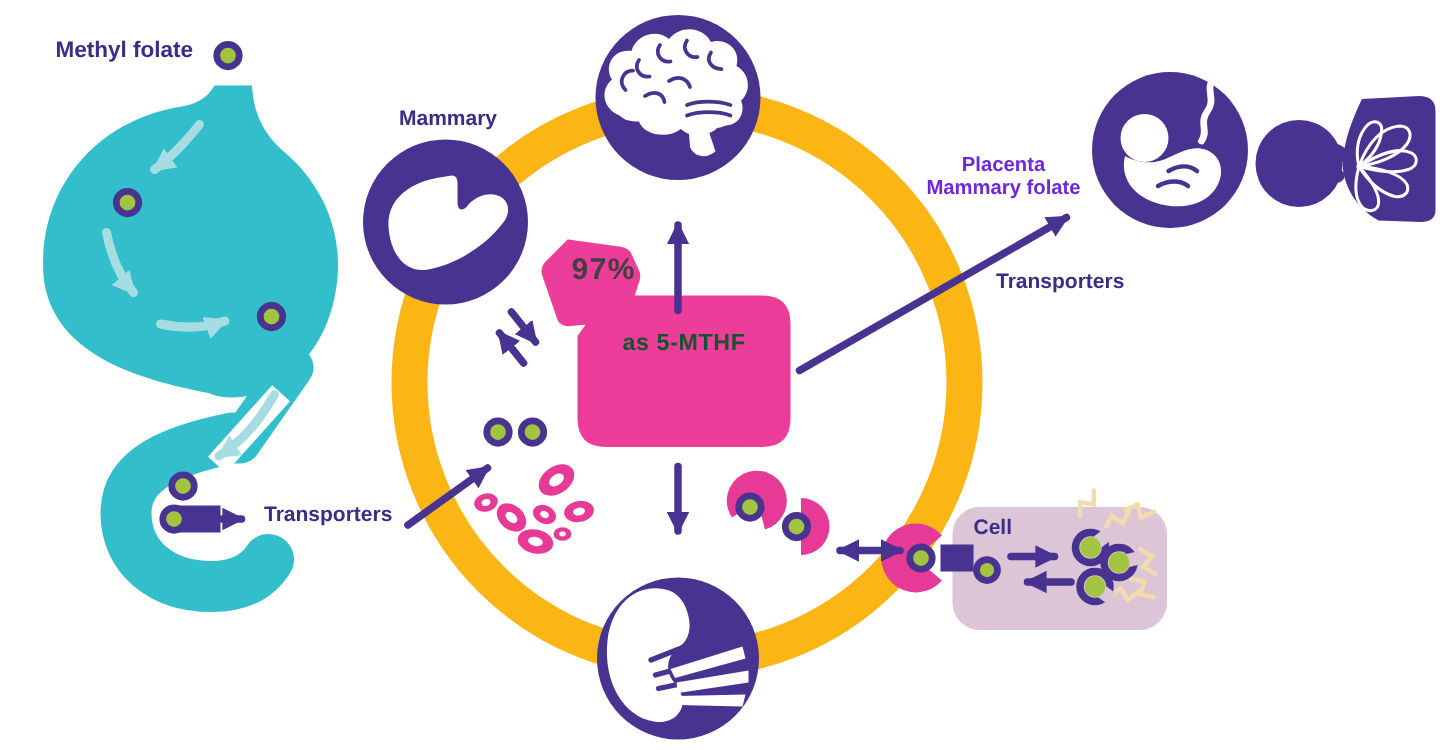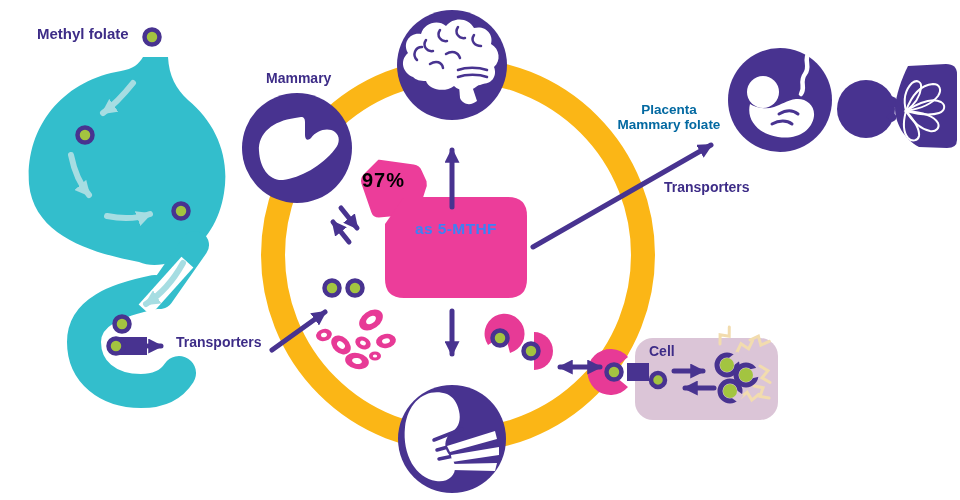--- a/index.html
+++ b/index.html
@@ -3,25 +3,25 @@
 <meta charset="utf-8">
 <style>
   html,body{margin:0;padding:0;background:#ffffff;}
   .stage{position:relative;width:960px;height:500px;background:#ffffff;overflow:hidden;
          font-family:"Liberation Sans",sans-serif;padding-left:28px;}
   svg{position:absolute;left:0;top:0;}
   .lbl{position:absolute;font-weight:bold;color:#3D2C87;white-space:nowrap;}
   .lbl-sm{font-size:14px;}
   .lbl-md{font-size:15px;}
   .placenta-lbl{position:absolute;left:614px;top:102px;width:110px;text-align:center;
-                font-weight:bold;color:#0369a1;font-size:13.5px;line-height:15px;}
-  .badge-txt{position:absolute;left:362px;top:169px;width:62px;text-align:left;
-             font-weight:bold;color:#000000;font-size:20px;letter-spacing:1px;}
+                font-weight:bold;color:#6d28d9;font-size:13.5px;line-height:15px;}
+  .badge-txt{position:absolute;left:362px;top:169px;width:62px;text-align:right;
+             font-weight:bold;color:#404040;font-size:20px;letter-spacing:1px;}
   .box-txt{position:absolute;left:385px;top:221px;width:142px;text-align:center;
-           font-weight:bold;color:#3b82f6;font-size:15.5px;line-height:16.5px;letter-spacing:.4px;}
+           font-weight:bold;color:#14532d;font-size:15.5px;line-height:16.5px;letter-spacing:.4px;}
 </style>
 </head>
 <body>
 
 <div class="stage">
 
 <svg width="960" height="500" viewBox="0 0 960 500">
   <defs>
     <marker id="ah" viewBox="0 0 10 10" refX="8.5" refY="5" markerWidth="3" markerHeight="3" orient="auto-start-reverse">
       <path d="M0,0 L10,5 L0,10 Z" fill="#483390"></path>

